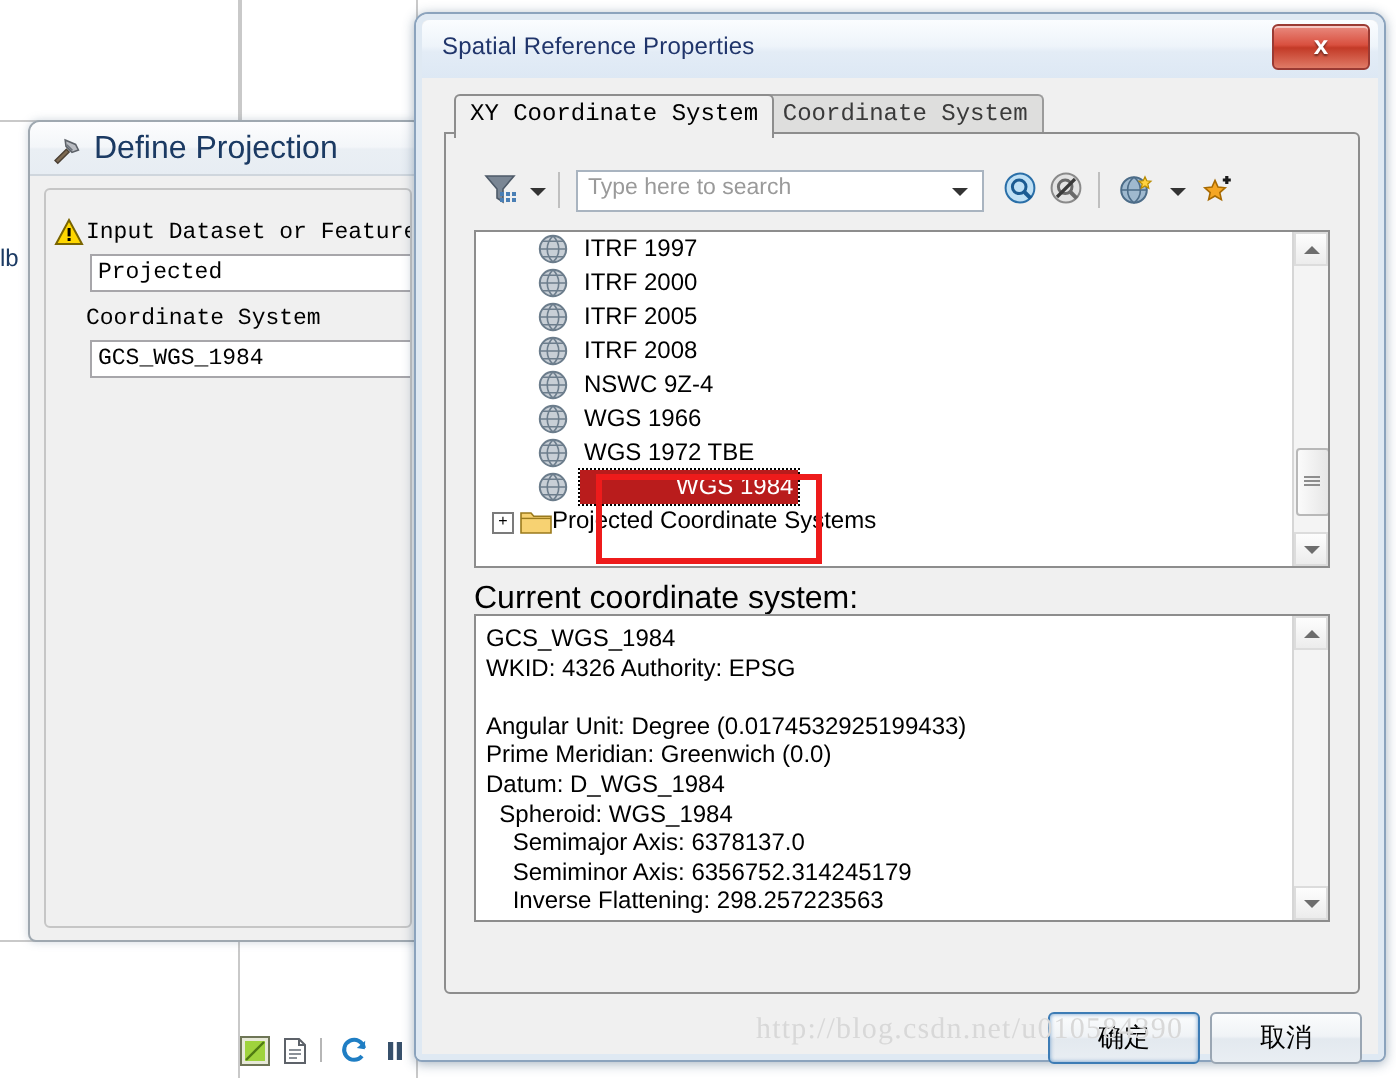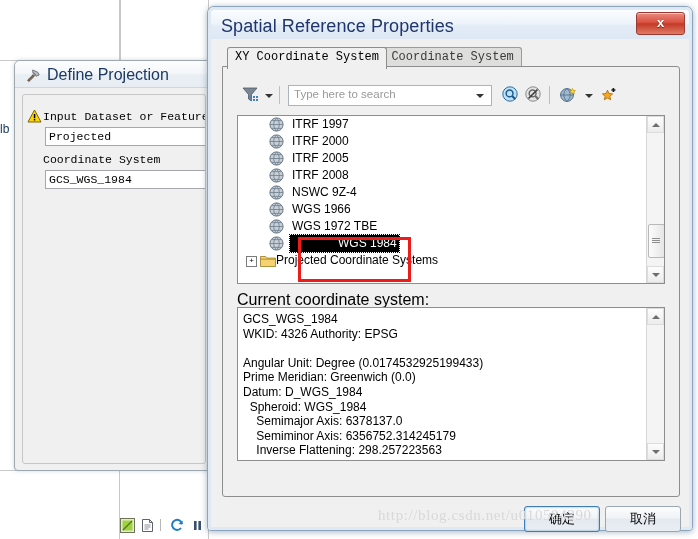--- a/index.html
+++ b/index.html
@@ -71,21 +71,21 @@
     position:absolute;left:0;top:0;right:0;bottom:0;
     border:3px solid #dfe9f3;border-radius:6px 6px 3px 3px;
     pointer-events:none;
   }
   #srp .titlebar{
     position:absolute;left:3px;top:3px;right:3px;height:29px;
     background:linear-gradient(to bottom,#fbfdff 0%,#eef4fa 45%,#e3ecf6 55%,#dde8f4 100%);
     border-radius:4px 4px 0 0;
   }
   #srp .title-text{
-    position:absolute;left:10px;top:6px;font-size:18px;color:#20356b;
+    position:absolute;left:10px;top:6px;font-size:12px;color:#20356b;
     font-family:"Liberation Sans",sans-serif;letter-spacing:.1px;white-space:nowrap;
   }
   #close-btn{
     position:absolute;right:4px;top:2px;width:47px;height:21px;
     border:1px solid #9a3a33;border-radius:3px;
     background:linear-gradient(to bottom,#e98b80 0%,#d9503f 45%,#c33a27 52%,#e07a66 100%);
     box-shadow:inset 0 1px 0 rgba(255,255,255,.55);
     cursor:pointer;
   }
   #close-btn .x{
@@ -136,21 +136,21 @@
     background:#fff;border:1px solid #8d8d8d;overflow:hidden;
   }
   .tree-inner{position:absolute;left:0;top:0;right:18px;top:0;bottom:0;overflow:hidden;}
   .tree-row{
     position:relative;height:17px;line-height:17px;white-space:nowrap;
     padding-left:52px;font-size:12px;color:#000;
     font-family:"Liberation Sans",sans-serif;cursor:pointer;
   }
   .tree-row .globe{position:absolute;left:31px;top:1px;width:15px;height:15px;}
   .tree-row .lbl{display:inline-block;padding:0 2px;}
-  .tree-row.selected .lbl{background:#000000;color:#fff;outline:1px dotted #000;padding-left:48px;}
+  .tree-row.selected .lbl{background:#b91c1c;color:#fff;outline:1px dotted #000;padding-left:48px;}
   .tree-row.folder{padding-left:36px;}
   .tree-row.folder .plusbox{
     position:absolute;left:8px;top:4px;width:9px;height:9px;
     border:1px solid #7b7b7b;background:#fff;font-size:8px;line-height:8px;
     text-align:center;color:#000;font-family:"Liberation Sans",sans-serif;
   }
   .tree-row.folder .folder-icon{position:absolute;left:22px;top:2px;width:16px;height:13px;}
 
   
   .vscroll{position:absolute;top:0;right:0;width:17px;bottom:0;background:#f4f4f4;border-left:1px solid #d6d6d6;}

